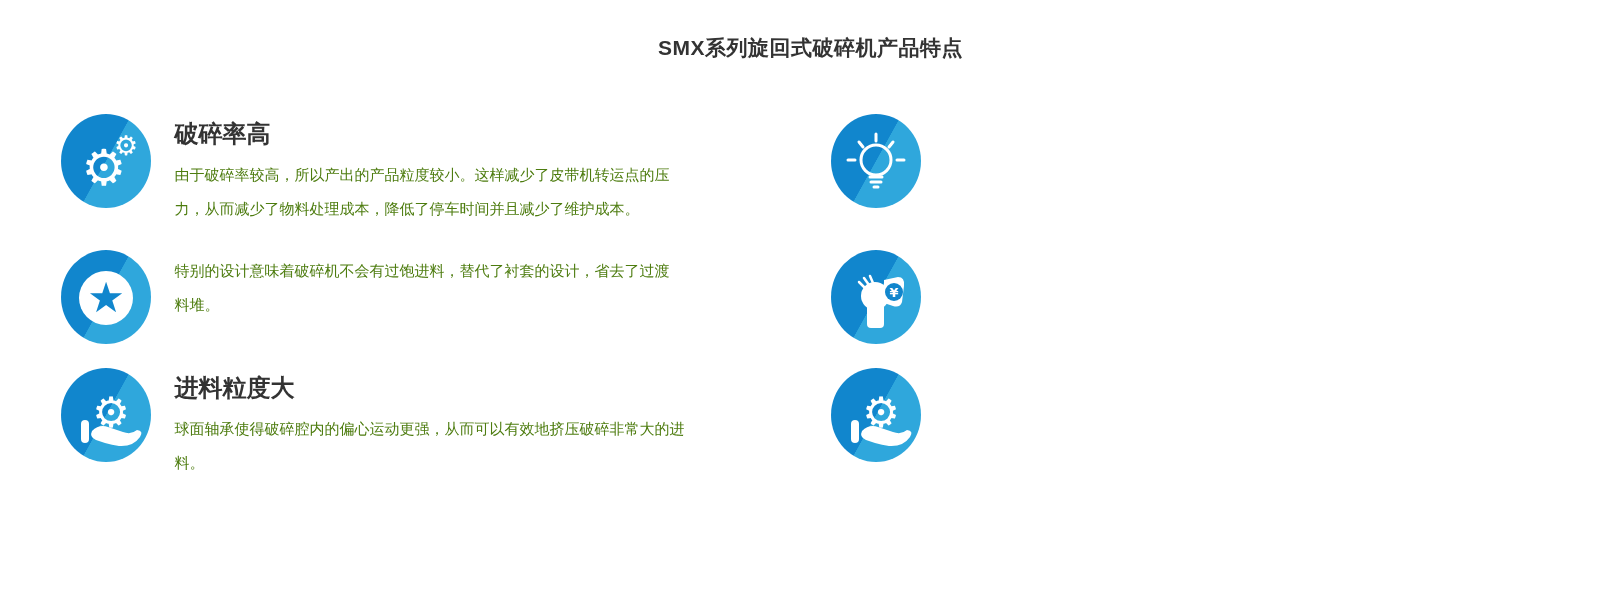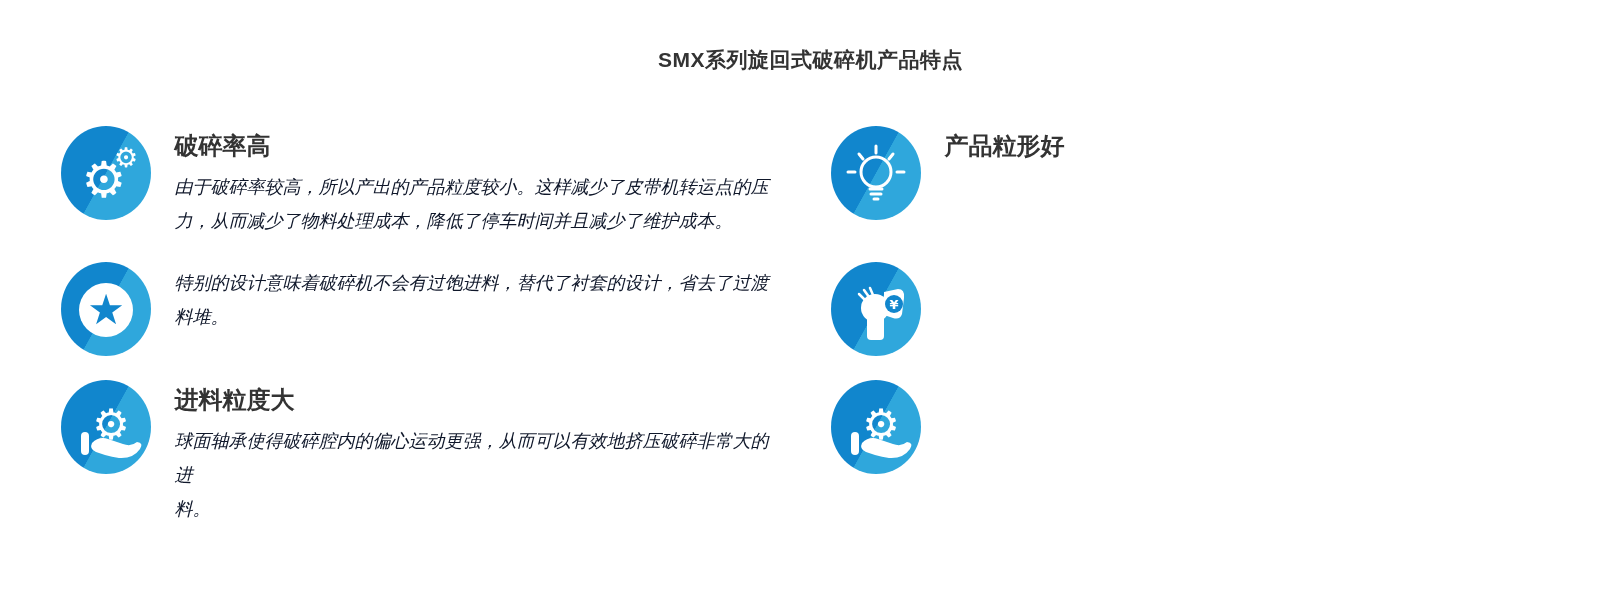--- a/index.html
+++ b/index.html
@@ -2,21 +2,21 @@
 <html><head>
 <meta charset="utf-8">
 <style>
   * { box-sizing: border-box; margin: 0; padding: 0; }
   html, body {
     background: #ffffff;
     font-family: "Liberation Sans", "DejaVu Sans", sans-serif;
   }
   .page {
     width: 1500px;
-    margin: 16px auto;
+    margin: 4px auto;
     padding-top: 30px;
   }
   .page-title {
     text-align: center;
     font-size: 21px;
     font-weight: bold;
     color: #333333;
     letter-spacing: 0.5px;
   }
   .features-grid {
@@ -52,25 +52,24 @@
     padding-top: 4px;
   }
   .feature-title {
     font-size: 24px;
     font-weight: bold;
     color: #333333;
     margin-bottom: 9px;
     line-height: 1.3;
   }
   .feature-desc {
-    font-size: 18px;
+    font-size: 15px;
     line-height: 34px;
-    color: #0f172a;
+    color: #4d7c0f;
     white-space: pre-line;
-    font-style: italic;
   }
 </style>
 </head>
 <body>
 
 <div class="page">
   <h2 class="page-title">SMX系列旋回式破碎机产品特点</h2>
   <div class="features-grid">
   <div class="feature">
     <div class="icon-circle">
@@ -94,21 +93,20 @@
             <line x1="40" y1="66" x2="50" y2="66"></line>
             <line x1="43" y1="71" x2="47" y2="71"></line>
             <line x1="45" y1="18" x2="45" y2="25"></line>
             <line x1="28" y1="26" x2="32" y2="31"></line>
             <line x1="62" y1="26" x2="58" y2="31"></line>
             <line x1="17" y1="44" x2="24" y2="44"></line>
             <line x1="66" y1="44" x2="73" y2="44"></line>
           </svg>
         </div>
     <div class="feature-body">
-      <h3 class="feature-title">产品粒形好</h3>
     </div>
   </div>
 
   <div class="feature">
     <div class="icon-circle">
           <svg viewBox="0 0 90 90">
             <circle cx="45" cy="46" r="27" fill="#fff"></circle>
             <text x="45" y="60" font-size="42" text-anchor="middle" fill="#1186cd" font-family="DejaVu Sans">★</text>
           </svg>
         </div>

